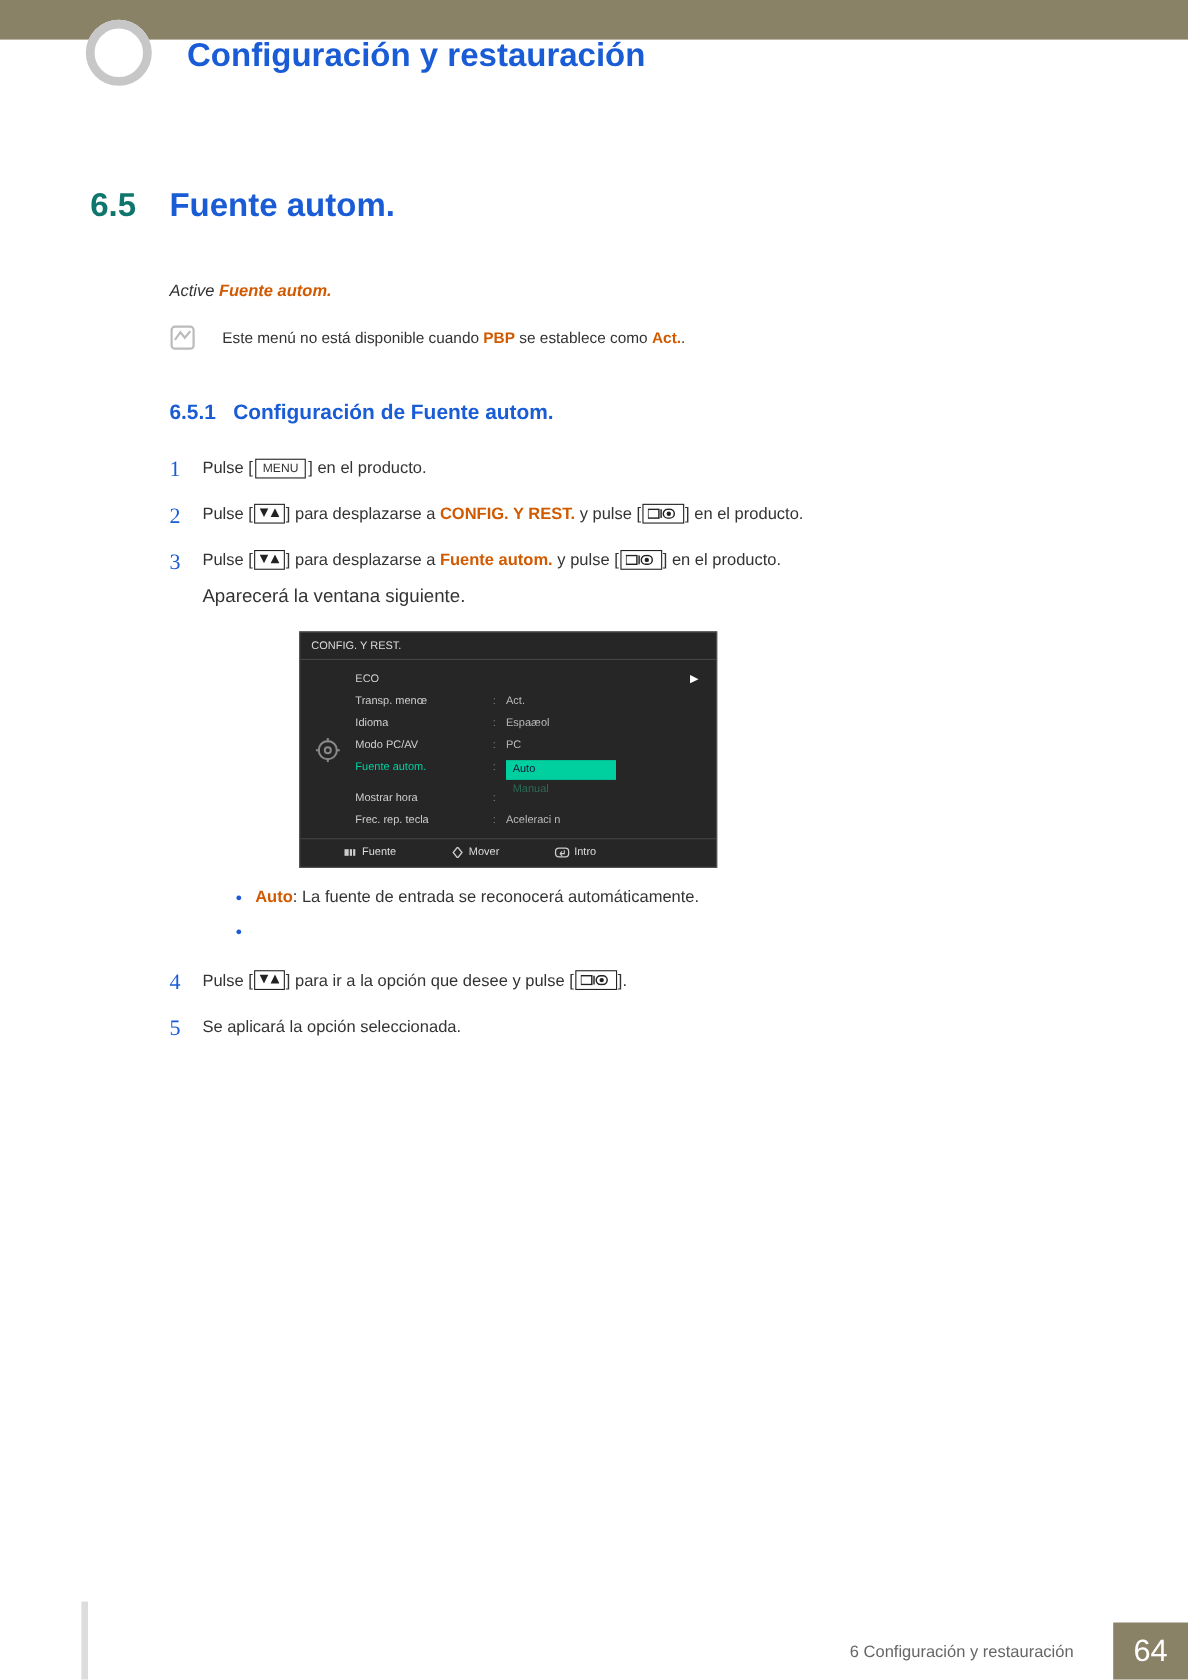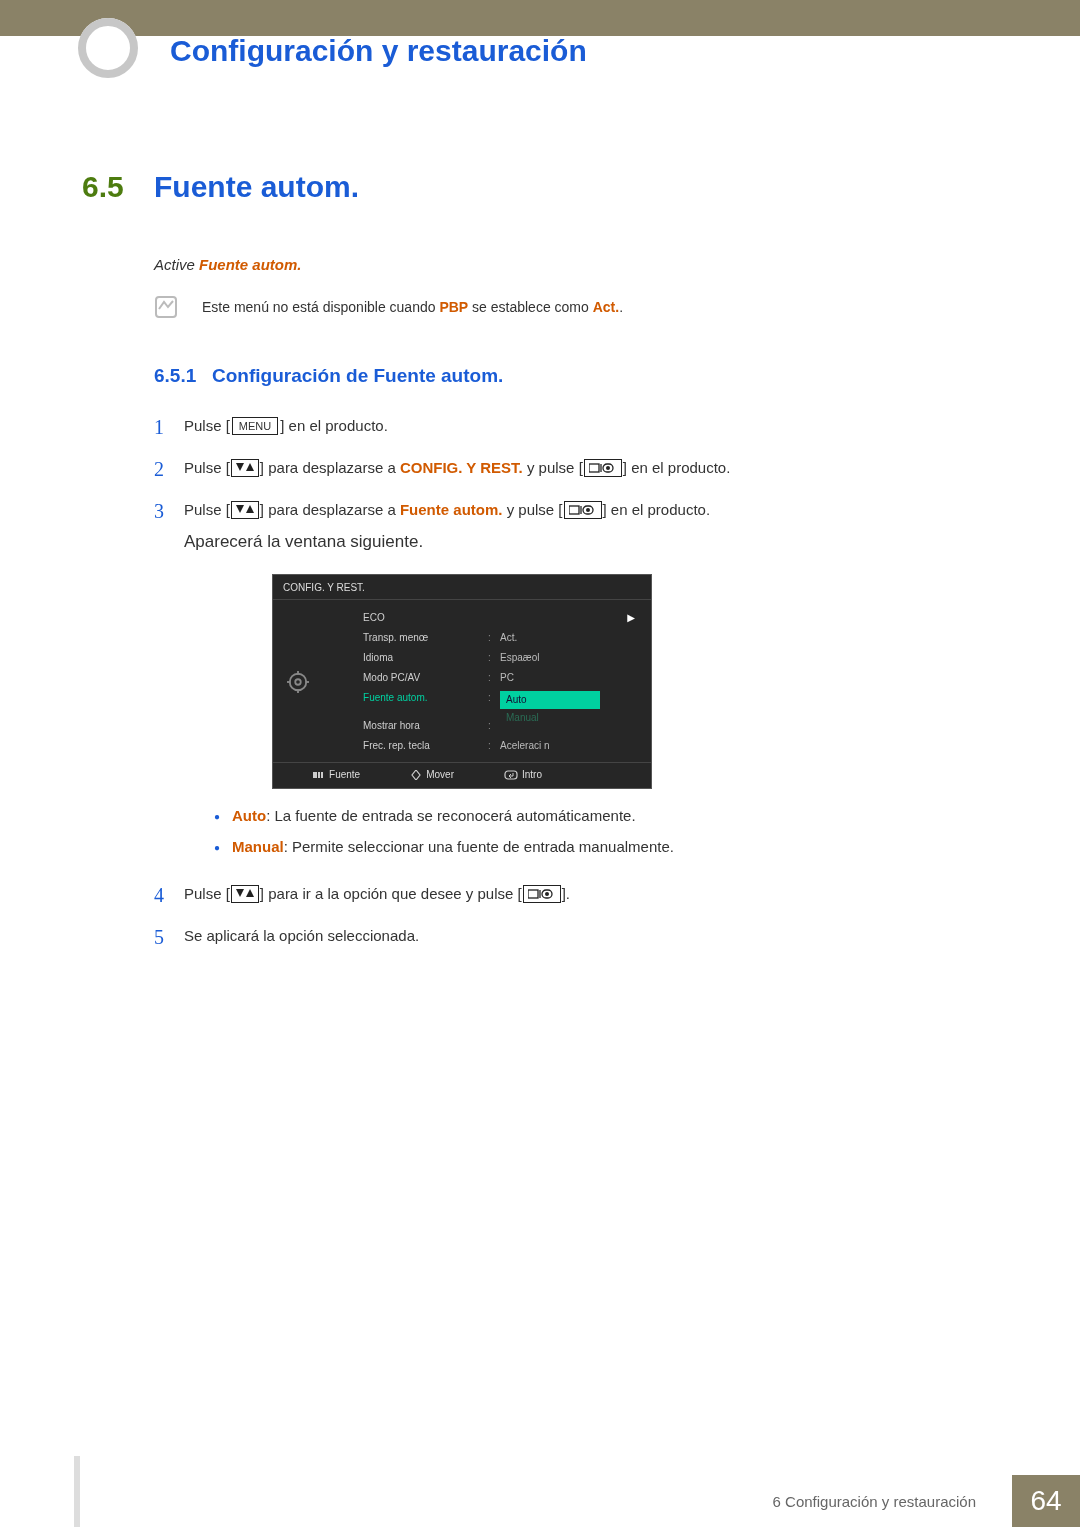--- a/index.html
+++ b/index.html
@@ -44,21 +44,21 @@
     color: #1a5cd6;
   }
   .content {
     position: absolute;
     top: 170px;
     left: 82px;
     right: 82px;
   }
   .section-row { display: flex; align-items: baseline; }
   .section-num {
-    color: #4d7c0f;
+    color: #0f766e;
     font-size: 30px;
     font-weight: bold;
     width: 72px;
   }
   .section-title {
     color: #1a5cd6;
     font-size: 30px;
     font-weight: bold;
   }
   .intro-line {
@@ -173,21 +173,20 @@
     align-items: center;
     justify-content: center;
   }
   .gear {
     width: 22px;
     height: 22px;
   }
   .osd-rows {
     flex: 1;
     padding-right: 10px;
-    margin-left: 40px;
   }
   .osd-row {
     display: flex;
     padding: 3px 0;
     font-size: 10px;
   }
   .osd-row .label { width: 125px; }
   .osd-row .colon { width: 12px; color: #888; }
   .osd-row .value { flex: 1; color: #bbb; }
   .osd-row.highlighted .label { color: #00d0a0; }
@@ -435,21 +434,20 @@
           </div>
         </div>
 
         <div class="bullets" style="margin-left:30px">
           <div class="bullet">
             <div class="bullet-dot">●</div>
             <div class="bullet-text"><span class="orange">Auto</span><span>: La fuente de entrada se reconocerá automáticamente.</span></div>
           </div>
           <div class="bullet">
             <div class="bullet-dot">●</div>
-            <div class="bullet-text"><span class="orange">Manual</span><span>: Permite seleccionar una fuente de entrada manualmente.</span></div>
           </div>
         </div>
 
       </div>
     </div>
 
     <div class="step">
       <div class="step-num">4</div>
       <div class="step-text">
         <span>Pulse [</span><span class="key">

